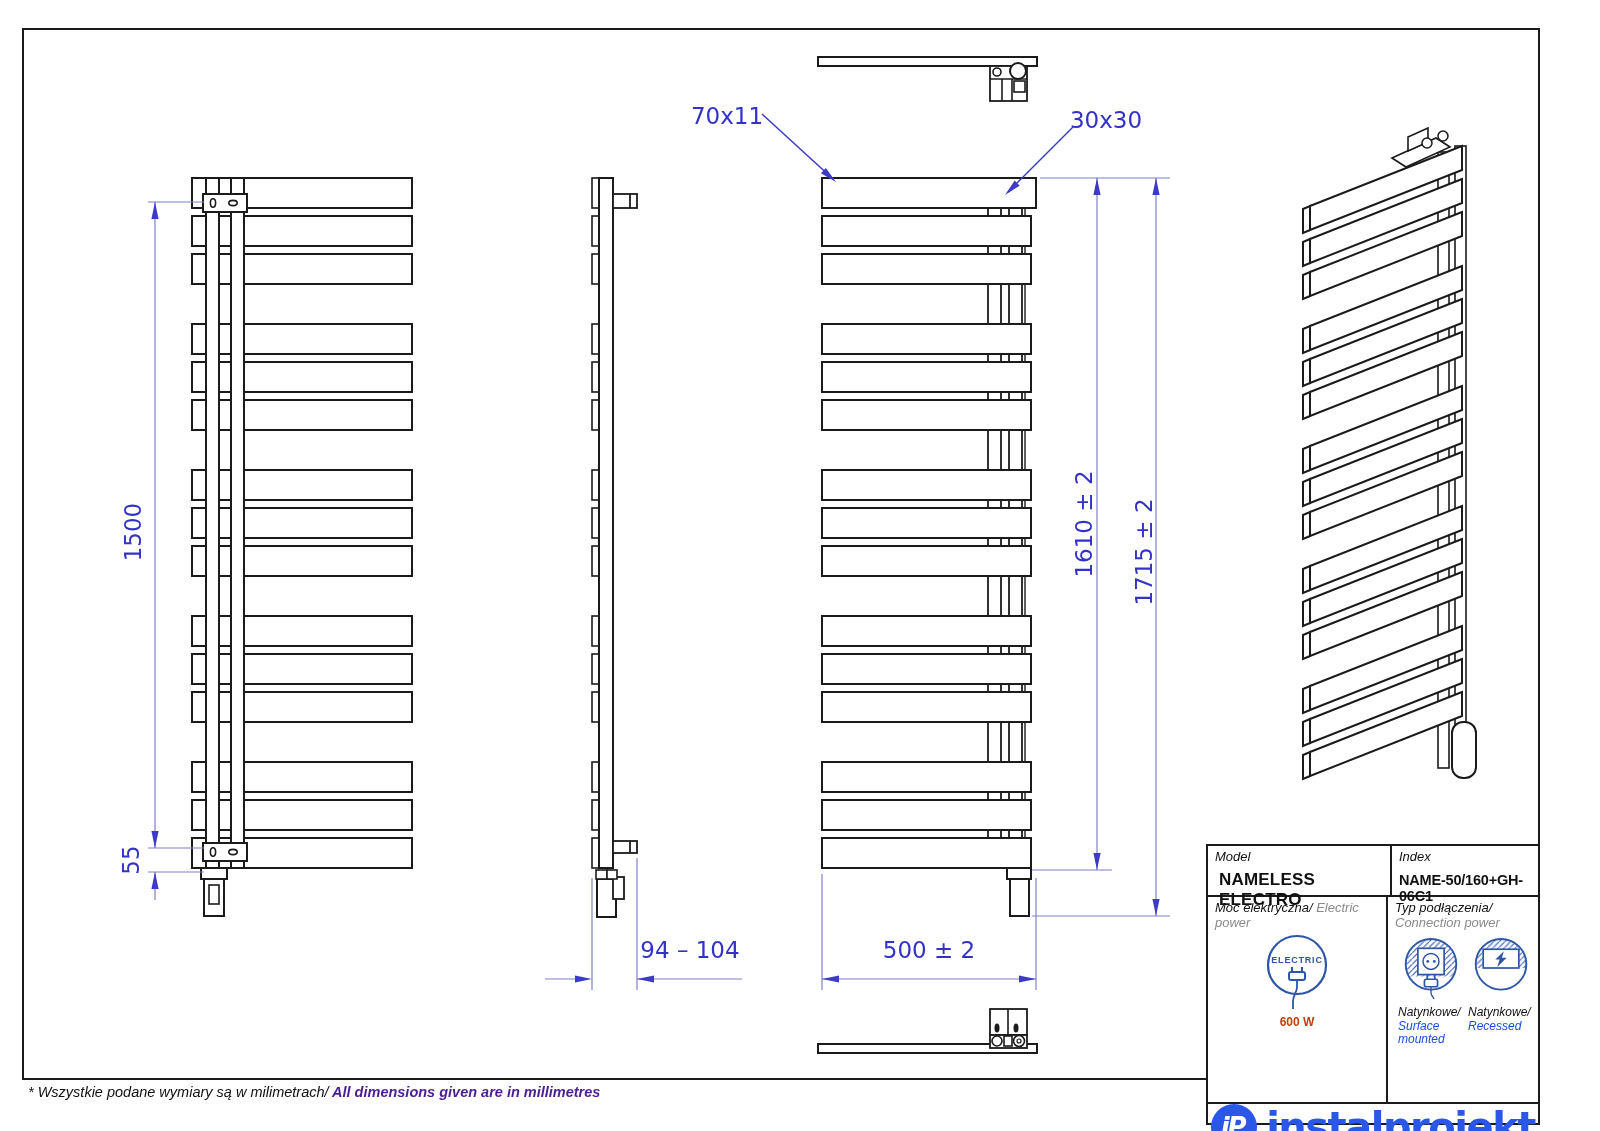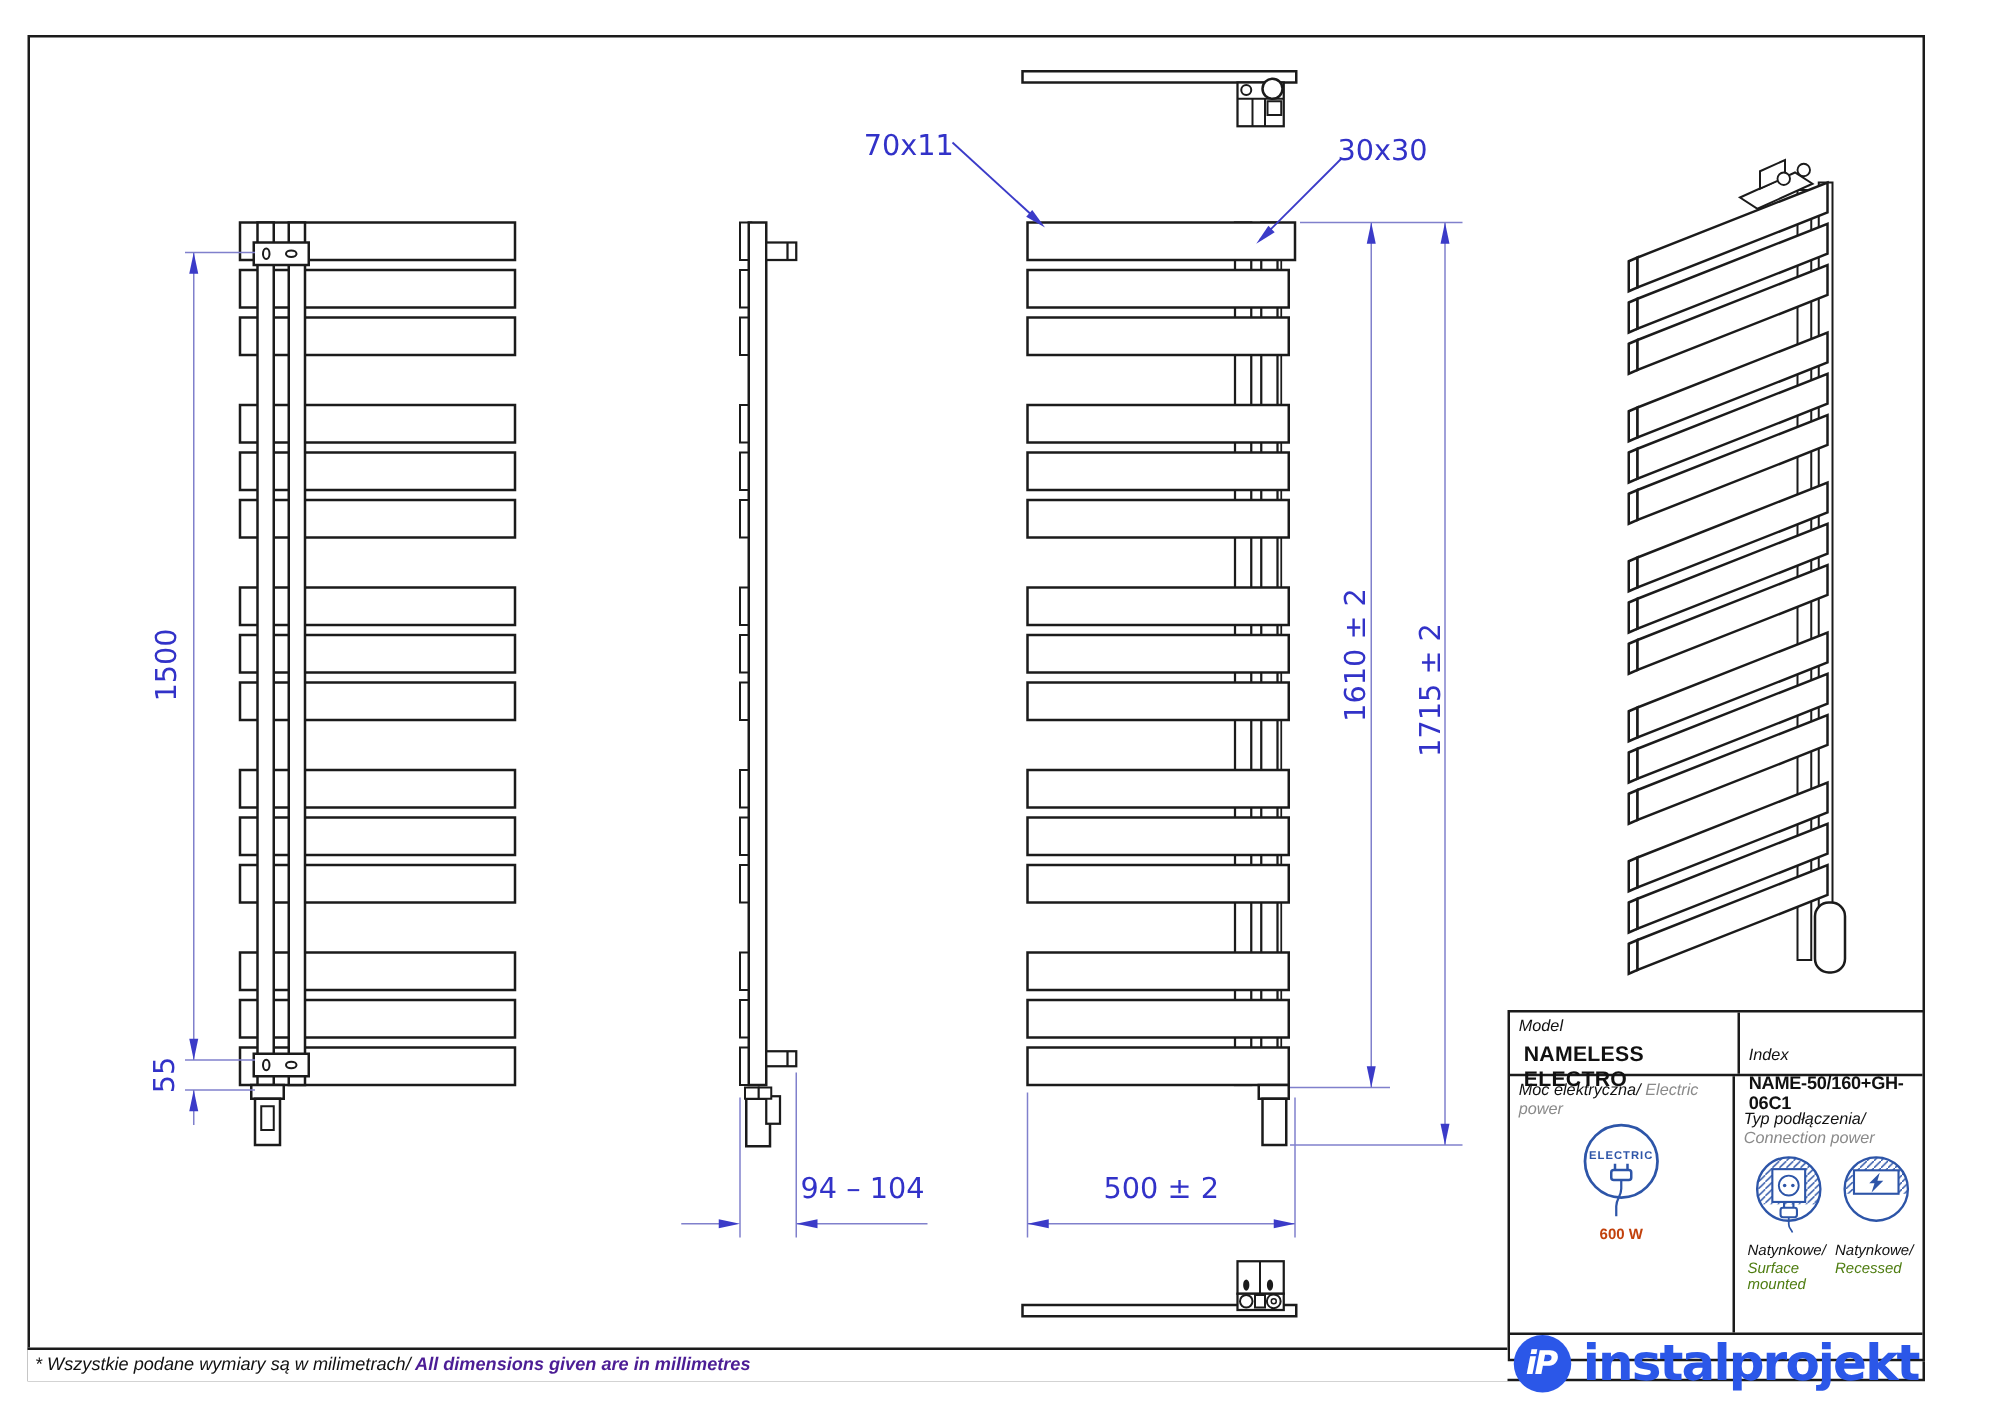--- a/index.html
+++ b/index.html
@@ -12,40 +12,40 @@
     border:2px solid #1b1b1b;
   }
   
   .sheet-svg{position:absolute;left:0;top:0;width:1600px;height:1131px;}
   .dim-text{
     font-family:"DejaVu Sans",sans-serif;font-size:23px;fill:#3232c8;
     text-anchor:middle;
   }
   
   .title-block{
-    position:absolute;left:1206px;top:808px;width:334px;height:281px;
+    position:absolute;left:1206px;top:844px;width:334px;height:281px;
     border:2px solid #1b1b1b;box-sizing:border-box;background:#fff;
   }
   .tb-row1{display:flex;height:51px;border-bottom:2px solid #1b1b1b;box-sizing:border-box;}
   .tb-row2{display:flex;height:207px;border-bottom:2px solid #1b1b1b;box-sizing:border-box;}
   .tb-cell{box-sizing:border-box;position:relative;}
   .tb-cell.c-left{width:184px;border-right:2px solid #1b1b1b;}
-  .tb-cell.c-right{flex:1;margin-top:23px;}
+  .tb-cell.c-right{flex:1;}
   .tb-label{font-style:italic;font-size:13px;color:#111;padding:3px 0 0 7px;line-height:15px;}
   .tb-label .en{color:#8a8a8a;}
   .tb-value{font-weight:bold;color:#111;}
   .model-value{font-size:17px;padding:6px 4px 0 11px;letter-spacing:0.2px;}
   .index-value{font-size:14.5px;padding:8px 0 0 7px;letter-spacing:-0.2px;}
   .power-cell{text-align:center;}
   .power-cell .tb-label{text-align:left;}
   .power-value{font-weight:bold;font-size:12px;color:#c2410c;margin-top:-2px;}
   .conn-row{display:flex;padding:6px 0 0 10px;}
   .conn-item{width:66px;margin-right:4px;text-align:center;}
   .conn-label{text-align:left;font-style:italic;font-size:12px;line-height:13.5px;color:#111;margin-top:2px;}
-  .conn-label .en{color:#4d7c0f;}
+  .conn-label .en{color:#1d4ed8;}
   .tb-logo{height:63px;display:flex;align-items:flex-start;justify-content:center;border-radius:25px;}
   .logo-mark{
     width:46px;height:46px;border-radius:50%;background:#2b57e8;color:#fff;
     display:flex;align-items:center;justify-content:center;
     font-style:italic;font-weight:bold;font-size:26px;margin-right:9px;
     font-family:"DejaVu Sans",sans-serif;letter-spacing:-2px;padding-right:3px;box-sizing:border-box;
   }
   .logo-text{
     font-family:"DejaVu Sans",sans-serif;font-weight:bold;font-size:40px;
     color:#2b57e8;letter-spacing:-1.5px;

